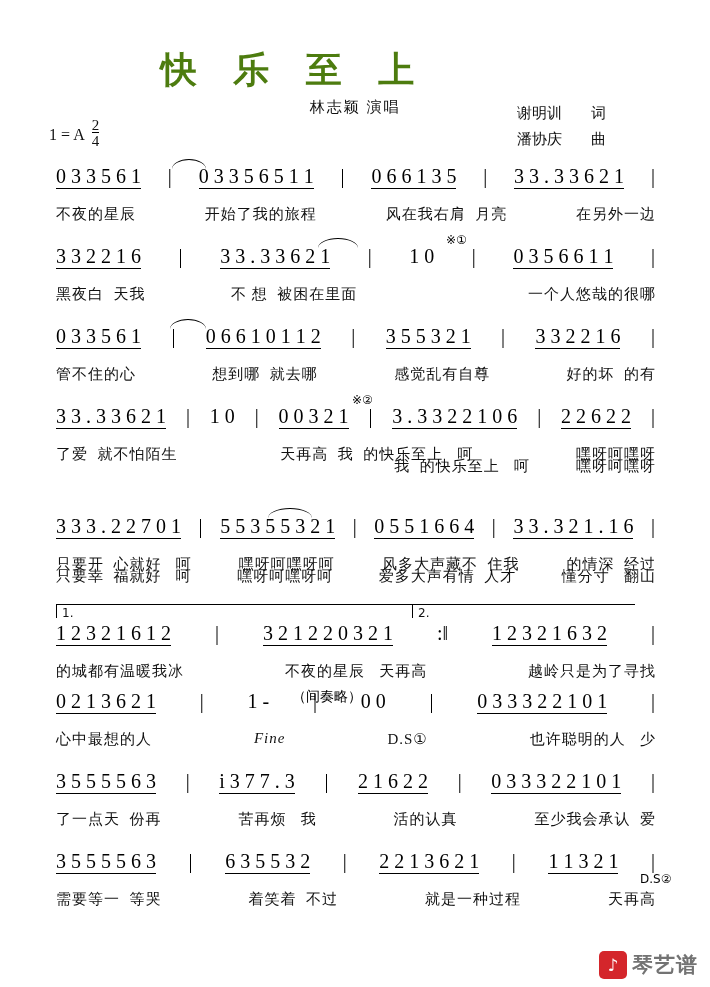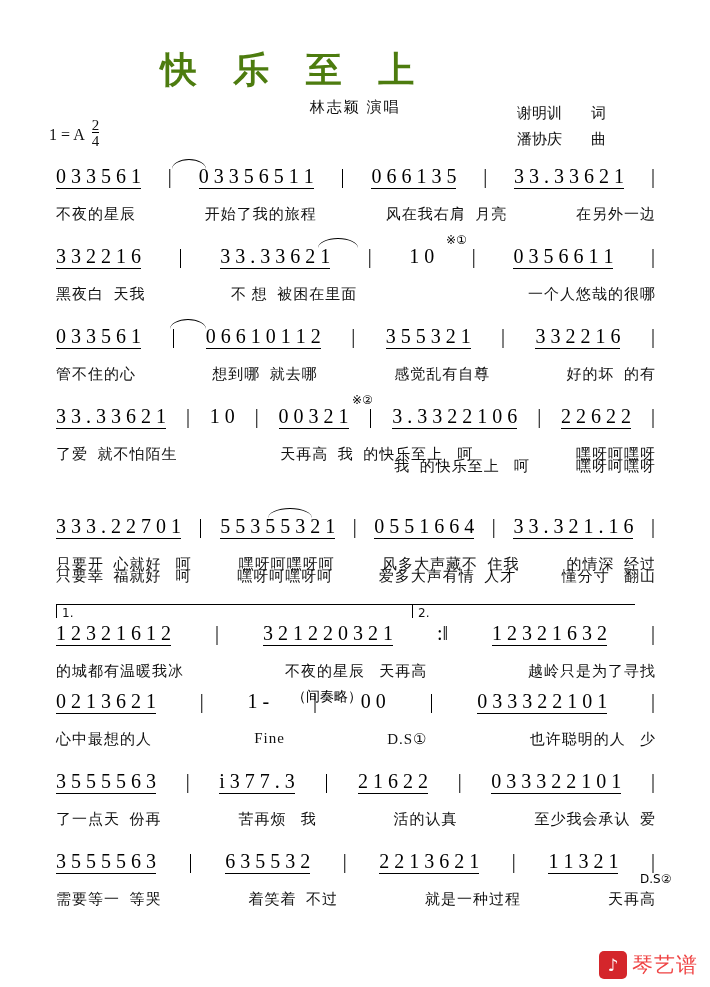--- a/index.html
+++ b/index.html
@@ -123,24 +123,24 @@
     position:absolute;right:12px;bottom:8px;
     display:flex;align-items:center;gap:5px;
   }
   .wm-logo{
     width:28px;height:28px;border-radius:5px;
     background:#d4262b;color:#fff;
     font-size:17px;font-family:"DejaVu Sans",sans-serif;
     display:flex;align-items:center;justify-content:center;
   }
   .wm-text{
-    font-size:21px;color:#ef4444;font-weight:normal;
+    font-size:21px;color:#737373;font-weight:bold;
     font-family:"DejaVu Sans", sans-serif;letter-spacing:1px;
   }
-  .fine{font-family:"Liberation Serif",serif;}
+  .fine{font-style:italic;font-family:"Liberation Serif",serif;}
 </style>
 </head>
 <body>
 
 <div class="sheet">
 
   <div class="title">快 乐 至 上</div>
   <div class="performer">林志颖  演唱</div>
 
   <div class="credits">

